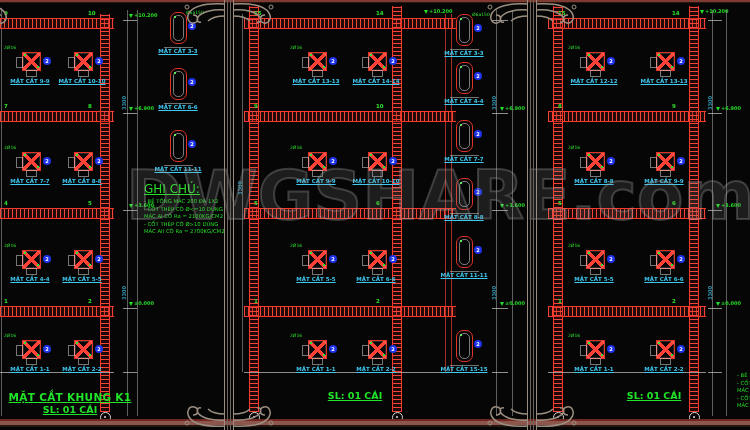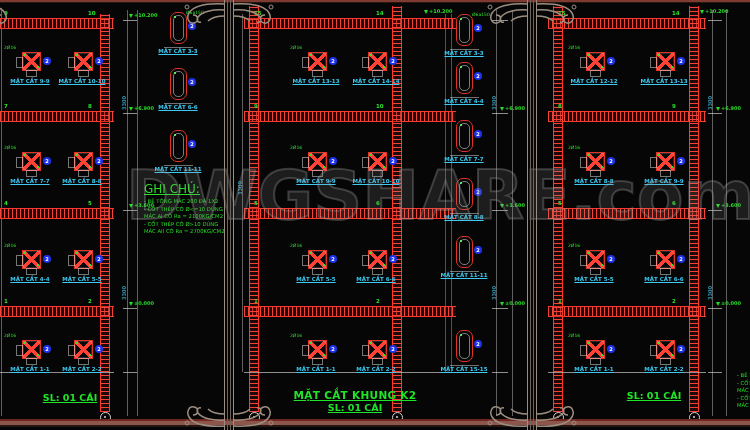--- a/index.html
+++ b/index.html
@@ -187,20 +187,21 @@
   <div class="notes" style="left:144px;top:182px;width:100px;">
     <div class="nt">GHI CHÚ:</div>
     <div class="nl">- BÊ TÔNG MÁC 200 ĐÁ 1X2</div>
     <div class="nl">- CỐT THÉP CÓ Ø&lt;=10 DÙNG</div>
     <div class="nl">  MÁC AI CÓ Ra = 2100KG/CM2</div>
     <div class="nl">- CỐT THÉP CÓ Ø&gt;10 DÙNG</div>
     <div class="nl">  MÁC AII CÓ Ra = 2700KG/CM2</div>
   </div>
 
   <div class="title" style="left:6px;top:391px;width:128px;">
+    <div class="t1">MẶT CẮT KHUNG K1</div>
     <div class="t2">SL: 01 CÁI</div>
   </div>
 
   <div class="obar" style="left:224px;"></div>
   <svg class="fl" style="left:181px;top:1px;" viewBox="0 0 44 30">
       <path d="M44,3 C26,2 13,4 8,12 C5,17 8,23 13,22 C18,21 18,14 12,14 M44,9 C31,8 21,11 17,16 C15,19 17,22 20,21 M44,15 C36,15 30,17 27,20" fill="none" stroke="#9b8e80" stroke-width="1.5"></path>
       <circle cx="6" cy="6" r="2" fill="none" stroke="#9b8e80" stroke-width="1"></circle>
     </svg>
   <svg class="fl" style="left:233px;top:1px;transform:scale(-1,1);" viewBox="0 0 44 30">
       <path d="M44,3 C26,2 13,4 8,12 C5,17 8,23 13,22 C18,21 18,14 12,14 M44,9 C31,8 21,11 17,16 C15,19 17,22 20,21 M44,15 C36,15 30,17 27,20" fill="none" stroke="#9b8e80" stroke-width="1.5"></path>
@@ -344,21 +345,20 @@
   <div class="gline" style="left:492px;top:210px;width:16px;"></div>
   <div class="gline" style="left:492px;top:308px;width:16px;"></div>
   <div class="gline" style="left:492px;top:372px;width:16px;"></div>
   <span class="flag" style="left:500px;top:105px;"><span>+6.900</span></span>
   <span class="flag" style="left:500px;top:202px;"><span>+3.600</span></span>
   <span class="flag" style="left:500px;top:300px;"><span>±0.000</span></span>
   <span class="vdim" style="left:491px;top:110px;">3300</span>
   <span class="vdim" style="left:491px;top:300px;">3300</span>
 
   <div class="title" style="left:286px;top:389px;width:138px;">
-    <div class="t1">MẶT CẮT KHUNG K2</div>
     <div class="t2">SL: 01 CÁI</div>
   </div>
 
   <div class="obar" style="left:527px;"></div>
   <svg class="fl" style="left:484px;top:1px;" viewBox="0 0 44 30">
       <path d="M44,3 C26,2 13,4 8,12 C5,17 8,23 13,22 C18,21 18,14 12,14 M44,9 C31,8 21,11 17,16 C15,19 17,22 20,21 M44,15 C36,15 30,17 27,20" fill="none" stroke="#9b8e80" stroke-width="1.5"></path>
       <circle cx="6" cy="6" r="2" fill="none" stroke="#9b8e80" stroke-width="1"></circle>
     </svg>
   <svg class="fl" style="left:536px;top:1px;transform:scale(-1,1);" viewBox="0 0 44 30">
       <path d="M44,3 C26,2 13,4 8,12 C5,17 8,23 13,22 C18,21 18,14 12,14 M44,9 C31,8 21,11 17,16 C15,19 17,22 20,21 M44,15 C36,15 30,17 27,20" fill="none" stroke="#9b8e80" stroke-width="1.5"></path>

